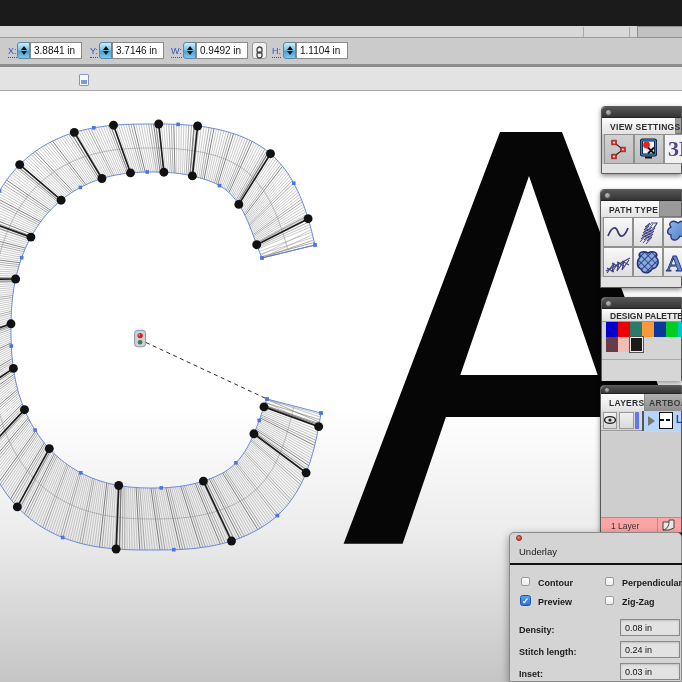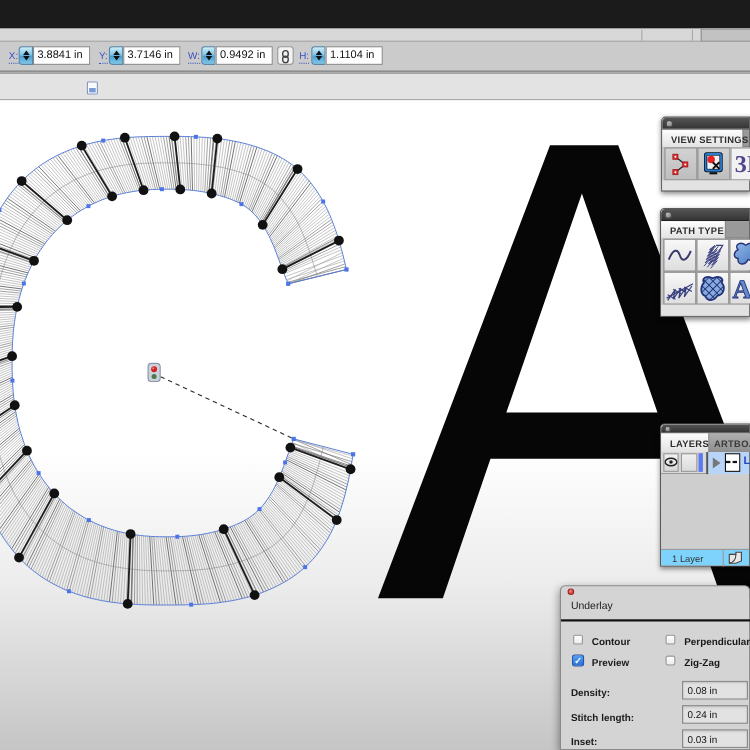--- a/index.html
+++ b/index.html
@@ -757,22 +757,43 @@
     </div>
     <div class="cell" style="left:62px;top:30px;width:20px;height:30px">
       <svg width="24" height="28" viewBox="0 0 24 28">
             <text x="2" y="23" font-family="Liberation Serif, serif" font-weight="bold" font-size="24" fill="#6688cc" stroke="#223377" stroke-width="0.8">A</text>
           </svg>
     </div>
   </div>
   <div style="position:absolute;left:0;bottom:0;width:100%;height:10px;background:#e2e2e2"></div>
 </div>
 
-
-<div class="panel" id="play" style="left:600px;top:385px;width:82px;height:130px">
+<div class="panel" id="ppal" style="left:601px;top:297px;width:81px;height:84px">
+  <div class="ptitle">
+        <div class="cls"></div>
+      </div>
+  <div style="position:relative;height:13px;background:linear-gradient(#fdfdfd,#e0e0e0);border-bottom:1px solid #999">
+    <div style="position:absolute;left:8px;top:2px;font-size:8.5px;font-weight:bold;color:#2d2d2d;white-space:nowrap">DESIGN PALETTE</div>
+  </div>
+  <div style="position:relative;height:30px;background:#d4d4d4">
+    <div style="position:absolute;left:4px;top:0;width:12px;height:15px;background:#0000cc"></div>
+    <div style="position:absolute;left:16px;top:0;width:12px;height:15px;background:#ee0000"></div>
+    <div style="position:absolute;left:28px;top:0;width:12px;height:15px;background:#2b7a6a"></div>
+    <div style="position:absolute;left:40px;top:0;width:12px;height:15px;background:#f89a3c"></div>
+    <div style="position:absolute;left:52px;top:0;width:12px;height:15px;background:#0a38a0"></div>
+    <div style="position:absolute;left:64px;top:0;width:12px;height:15px;background:#00cc22"></div>
+    <div style="position:absolute;left:76px;top:0;width:5px;height:15px;background:#00c8c8"></div>
+    <div style="position:absolute;left:4px;top:15px;width:12px;height:15px;background:#6b3a48"></div>
+    <div style="position:absolute;left:16px;top:15px;width:12px;height:15px;background:#f2bdb4"></div>
+    <div style="position:absolute;left:28px;top:15px;width:13px;height:15px;background:#1a1a1a;border:1.5px solid #ededed;outline:1px solid #555"></div>
+  </div>
+  <div style="position:absolute;left:0;top:61px;width:100%;border-top:1px solid #aaa;height:22px;background:#d6d6d6"></div>
+</div>
+
+<div class="panel" id="play" style="left:600px;top:385px;width:82px;height:148px">
   <div class="ptitle" style="height:8px">
         <div class="cls" style="top:1px;width:6px;height:6px"></div>
       </div>
   <div class="ptabs" style="height:17px">
         <div class="ptab" style="width:44px;height:17px">LAYERS</div>
         <div class="ptab2" style="left:44px;width:38px;height:17px;padding-left:4px">ARTBOA</div>
       </div>
   <div style="position:relative;height:20px;background:#d8d8d8;border-bottom:1px solid #999">
     <div style="position:absolute;left:2px;top:1px;width:14px;height:17px;background:linear-gradient(#f2f2f2,#d8d8d8);border:1px solid #999">
       <svg width="12" height="14" viewBox="0 0 12 14">
@@ -785,21 +806,21 @@
     <div style="position:absolute;left:41px;top:0;width:2px;height:20px;background:#555"></div>
     <div style="position:absolute;left:43px;top:0;right:0;height:20px;background:#b8d4f8"></div>
     <div style="position:absolute;left:47px;top:5px;width:0;height:0;border-top:5px solid transparent;border-bottom:5px solid transparent;border-left:7px solid #777"></div>
     <div style="position:absolute;left:58px;top:1px;width:14px;height:17px;background:#fff;border:1.5px solid #111">
       <div style="position:absolute;left:0px;top:6px;width:3.5px;height:1.5px;background:#111"></div>
       <div style="position:absolute;left:5.5px;top:6px;width:4.5px;height:1.5px;background:#111"></div>
     </div>
     <div style="position:absolute;left:75px;top:3px;font-size:10px;font-weight:bold;color:#2244bb">L</div>
   </div>
   <div style="position:absolute;left:0;top:46px;bottom:15px;width:100%;background:#cecece"></div>
-  <div style="position:absolute;left:0;bottom:0;width:100%;height:15px;background:#7dd3fc;border-top:1px solid #999">
+  <div style="position:absolute;left:0;bottom:0;width:100%;height:15px;background:#fca5a5;border-top:1px solid #999">
     <div style="position:absolute;left:10px;top:3px;font-size:8.5px;color:#333">1 Layer</div>
     <div style="position:absolute;right:2px;top:0px;width:22px;height:15px;border-left:1px solid #999">
       <svg width="16" height="13" viewBox="0 0 16 13" style="margin:1px 0 0 3px">
             <path d="M2,11 L2,3 L8,3 L8,1 L13,1 L13,9 L8,11 Z" fill="#e8e8e8" stroke="#444" stroke-width="1"></path>
             <path d="M2,11 C6,10 8,7 8,3" fill="none" stroke="#444" stroke-width="1"></path>
           </svg>
     </div>
   </div>
 </div>
 

